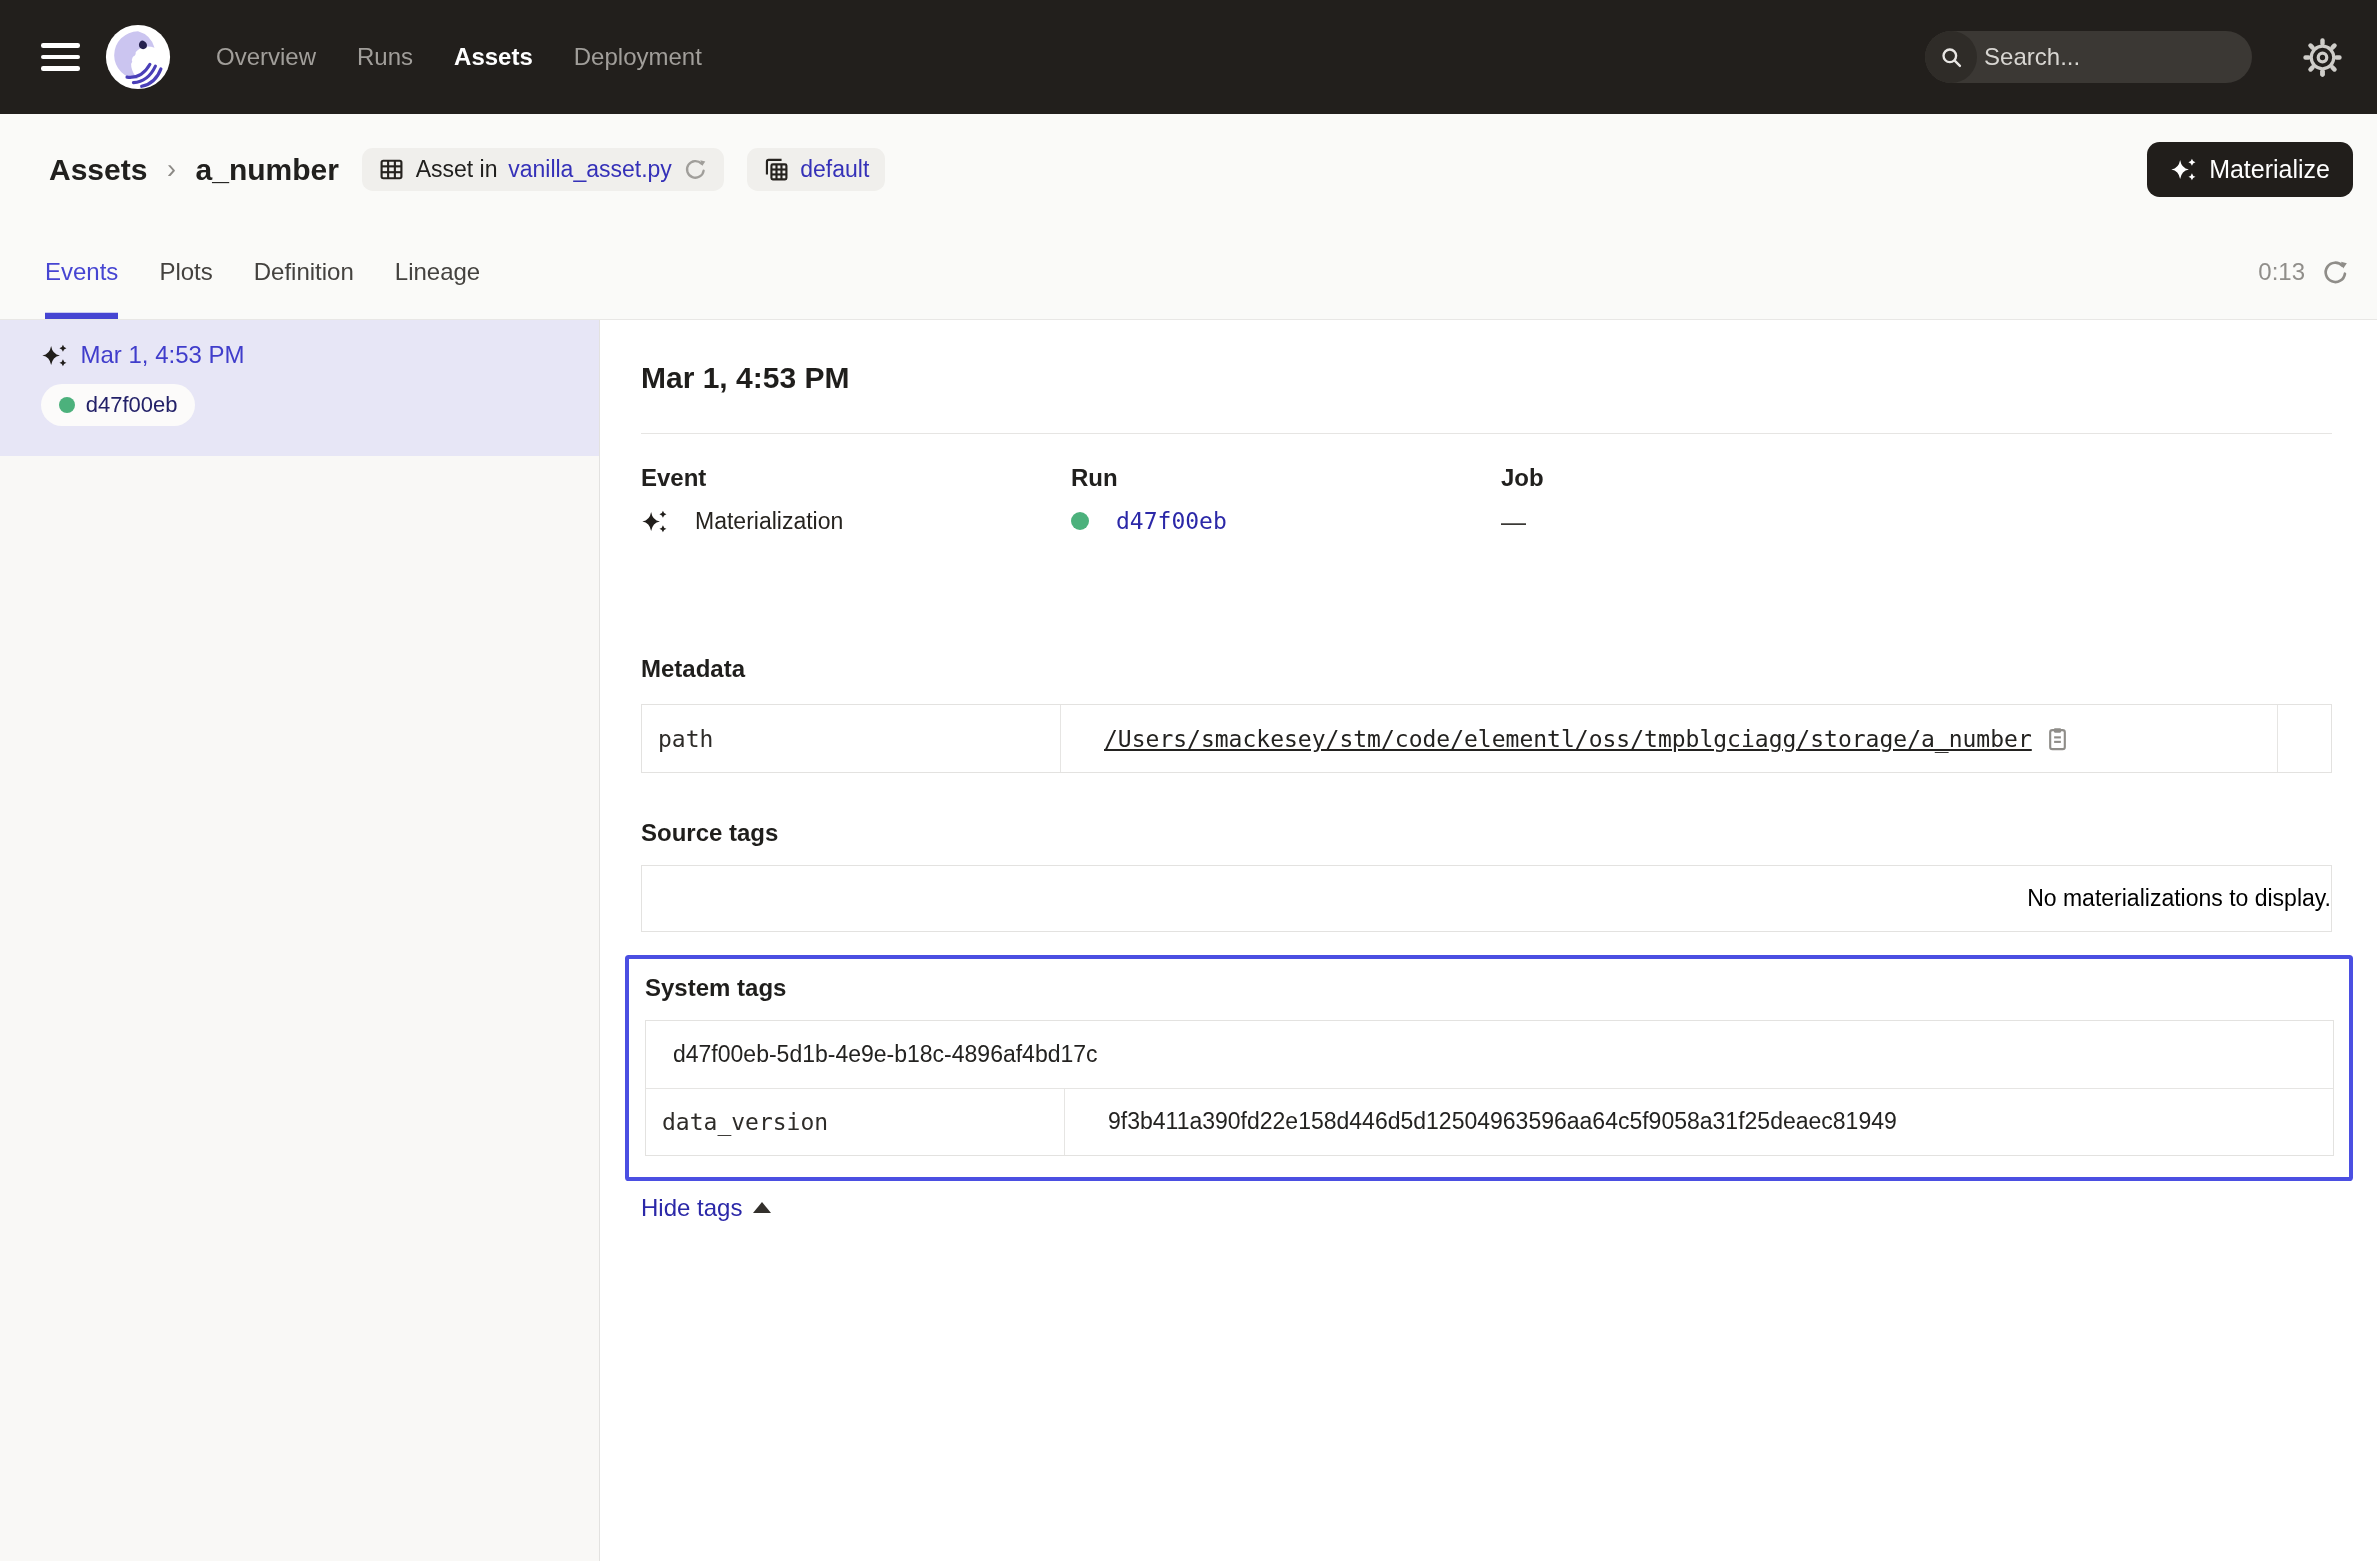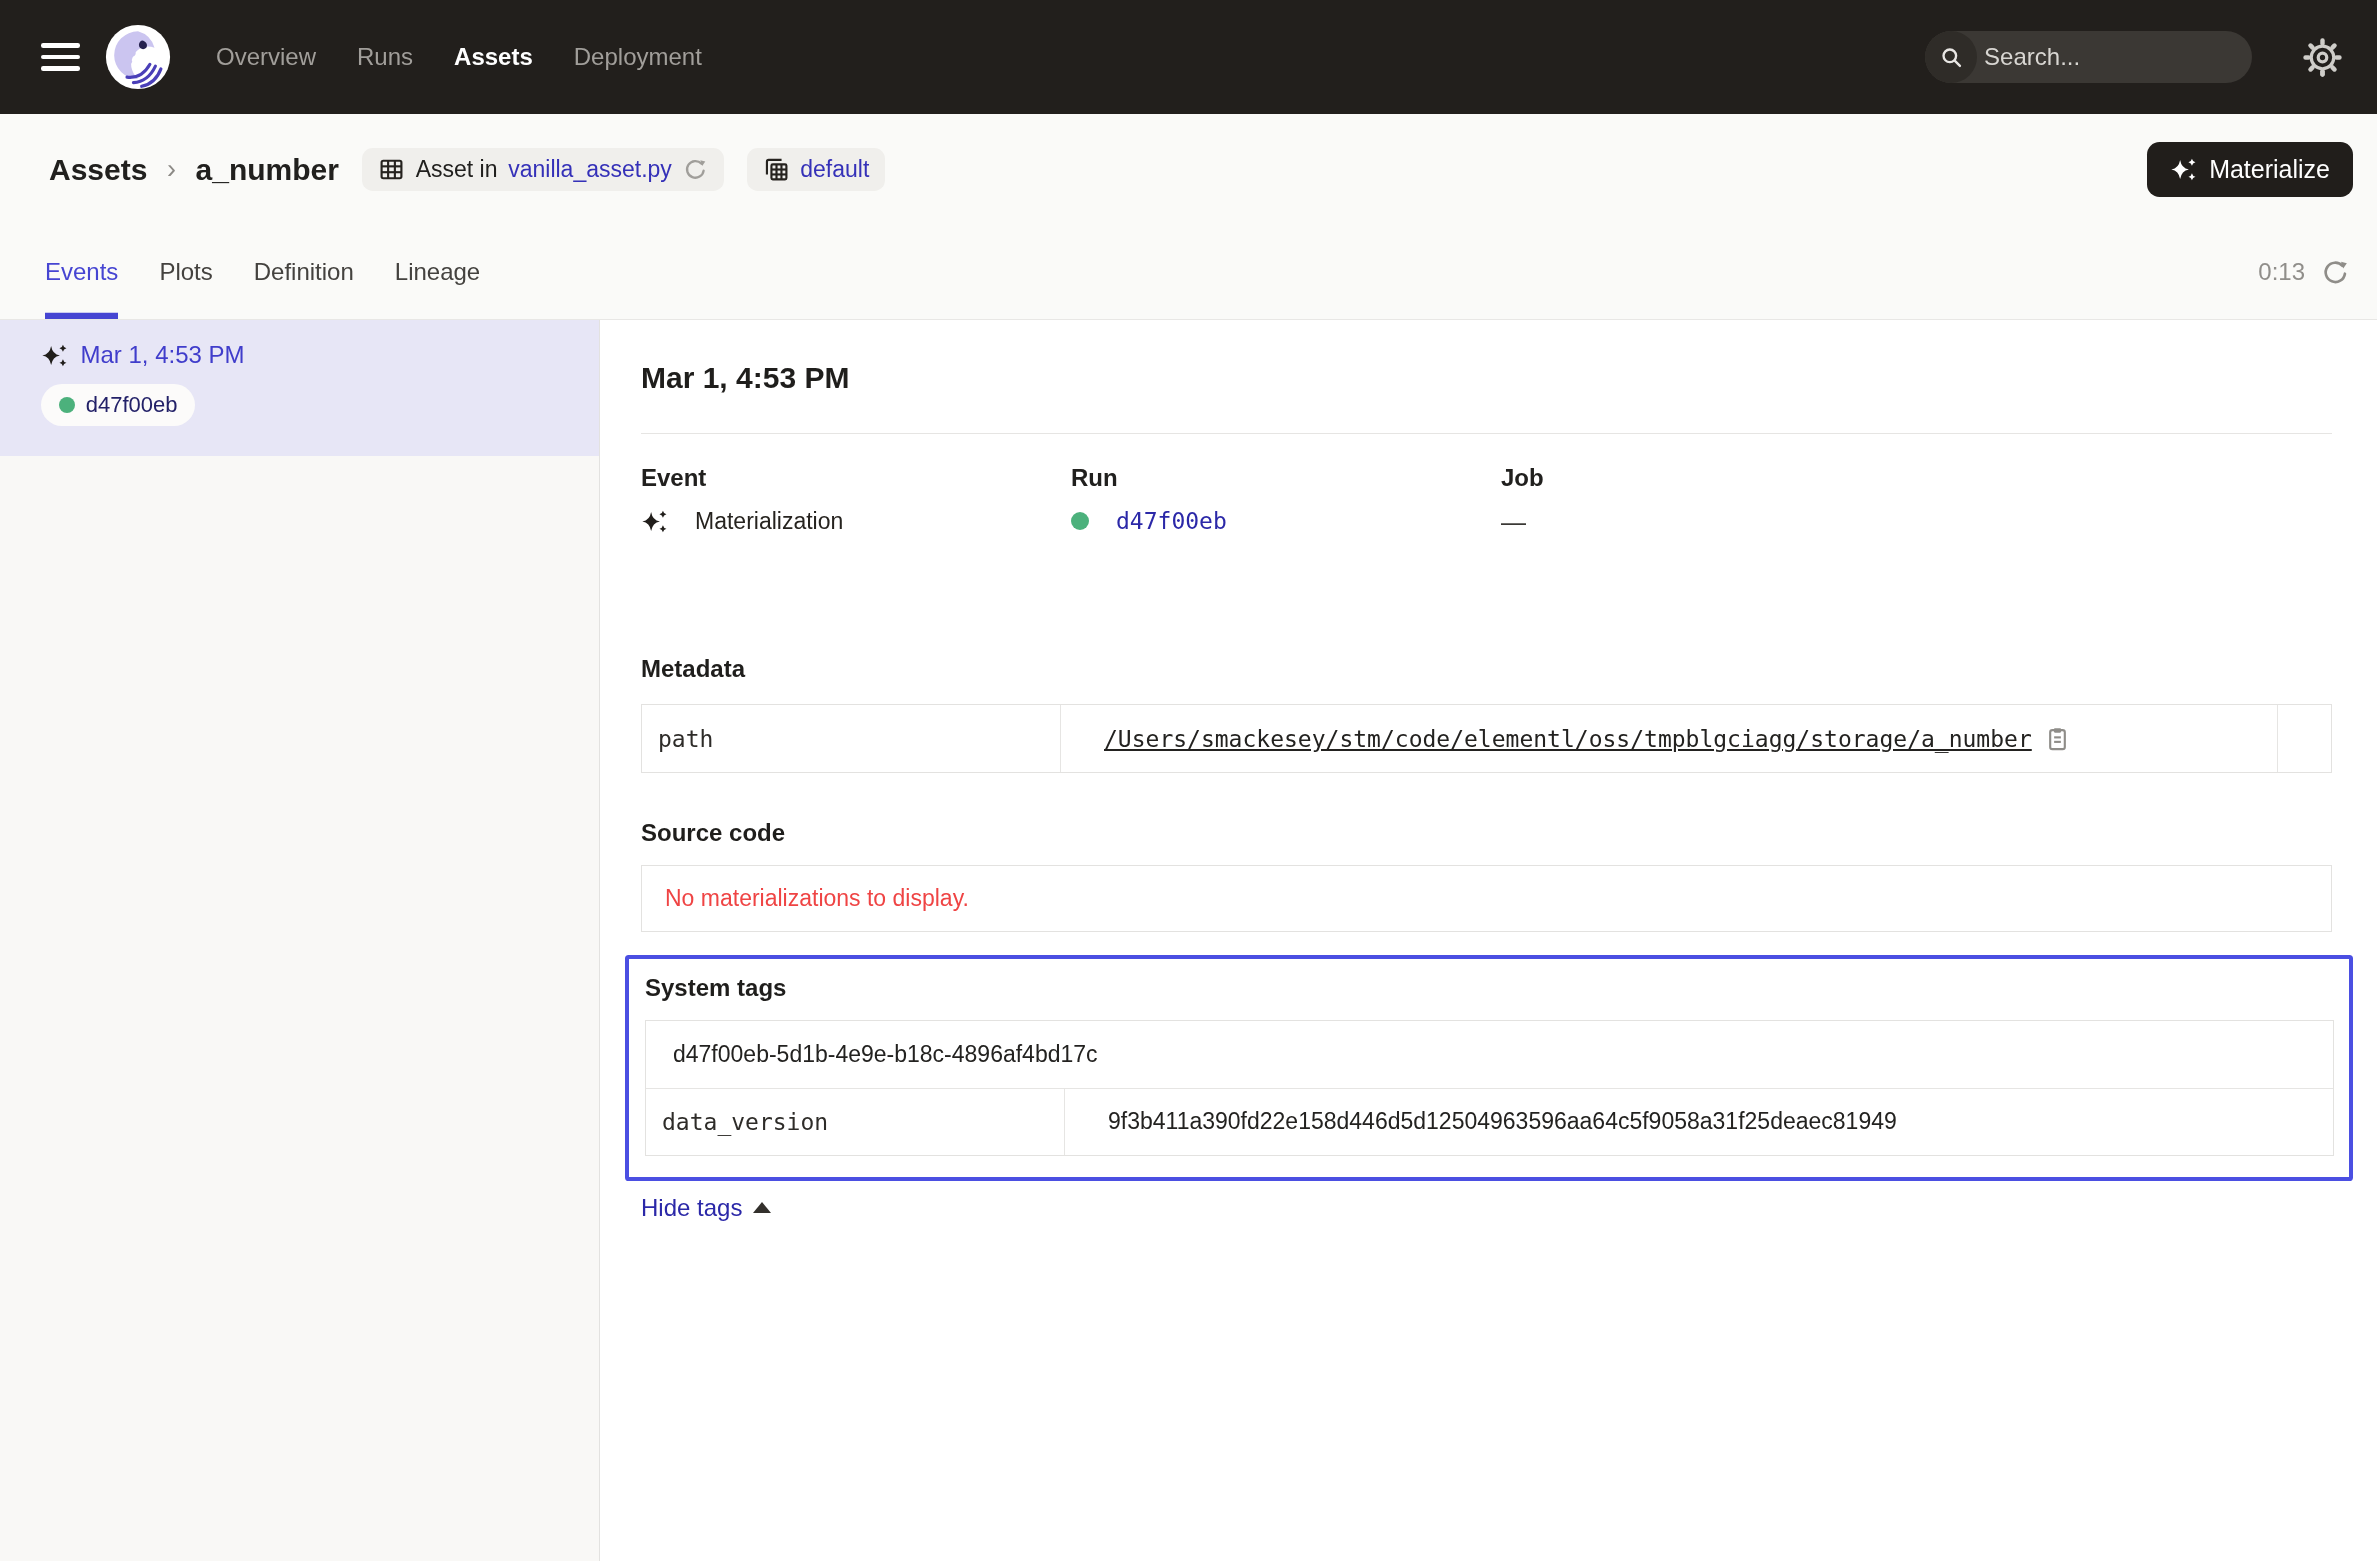--- a/index.html
+++ b/index.html
@@ -101,21 +101,21 @@
     font-size:23px; color:#2E2C29;
   }
   .kv-val { flex:1; display:flex; align-items:center; padding-left:27px; font-size:23px; color:#232220; gap:12.5px; }
   .kv-action { width:54px; flex:0 0 auto; border-left:0.9px solid #E6E5E3; }
   .path-link { color:#232220; text-decoration:underline; cursor:pointer; }
   .mt-table { margin-top:21.4px; }
 
   .src-heading { margin-top:46px; }
   .src-box {
     margin-top:18px; border:0.9px solid #E3E2E0; height:67px;
-    display:flex; align-items:center; padding-left:23px; font-size:23px; color:#ef4444;
+    display:flex; align-items:center; padding-left:23px; font-size:23px; color:#000000;justify-content:flex-end;
   }
 
   .tags-box {
     margin-top:23px; margin-left:-16px; width:calc(100% + 37px);
     border:4.5px solid #4B4FE2; border-radius:3.6px;
     padding:14.3px 15px 21.4px 16px; background:#FFFFFF;
   }
   .tags-box .kv-table { margin-top:18px; }
   .hide-tags {
     margin-top:12.5px; display:inline-flex; align-items:center; gap:10.7px;
@@ -330,21 +330,21 @@
           <span class="path-link mono">/Users/smackesey/stm/code/elementl/oss/tmpblgciagg/storage/a_number</span>
           <svg viewBox="0 0 24 24" width="27" height="27" style="color:#8F8D89">
               <use href="#i-clipboard" stroke="currentColor"></use>
             </svg>
         </div>
         <div class="kv-action"></div>
       </div>
     </div>
 
     
-    <div class="sec-h src-heading">Source code</div>
+    <div class="sec-h src-heading">Source tags</div>
     <div class="src-box">
       <span>No materializations to display.</span>
     </div>
 
     
     <div class="tags-box">
       <div class="sec-h">System tags</div>
       <div class="kv-table">
         <div class="kv-row">
           <div class="kv-val">

